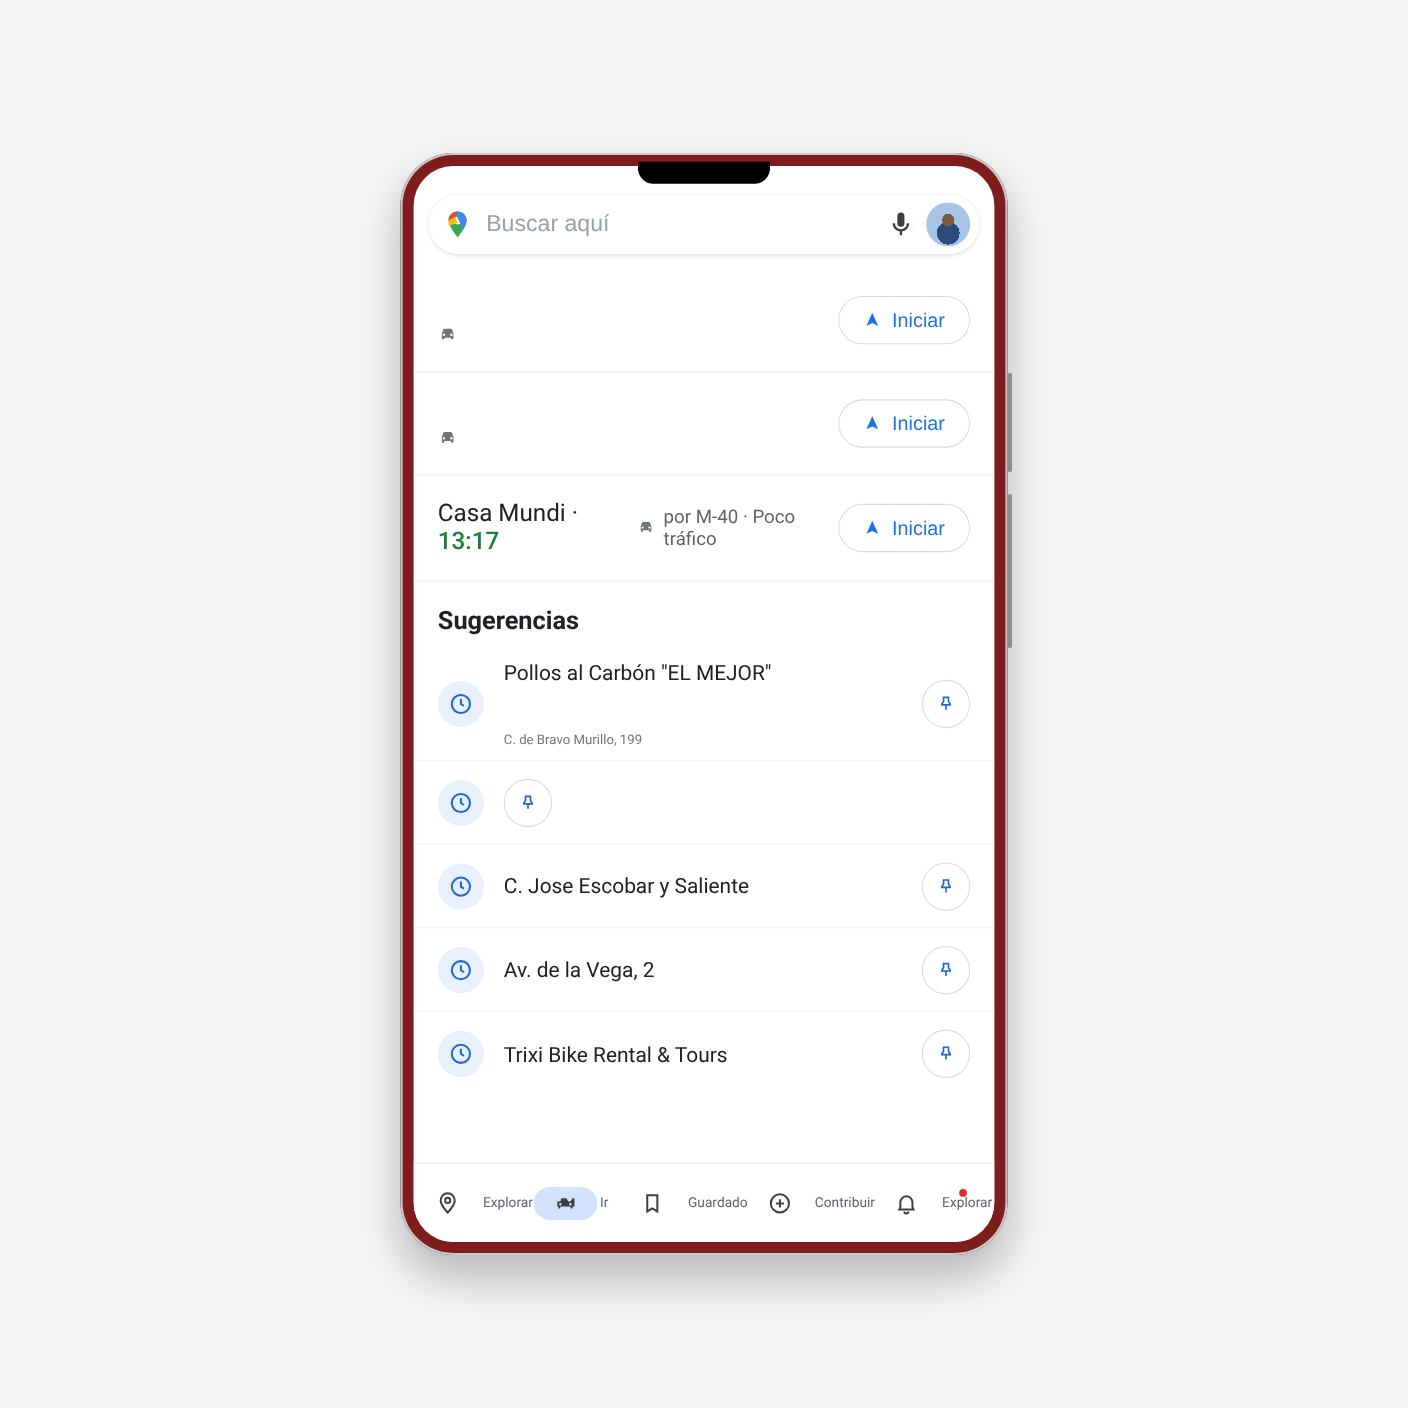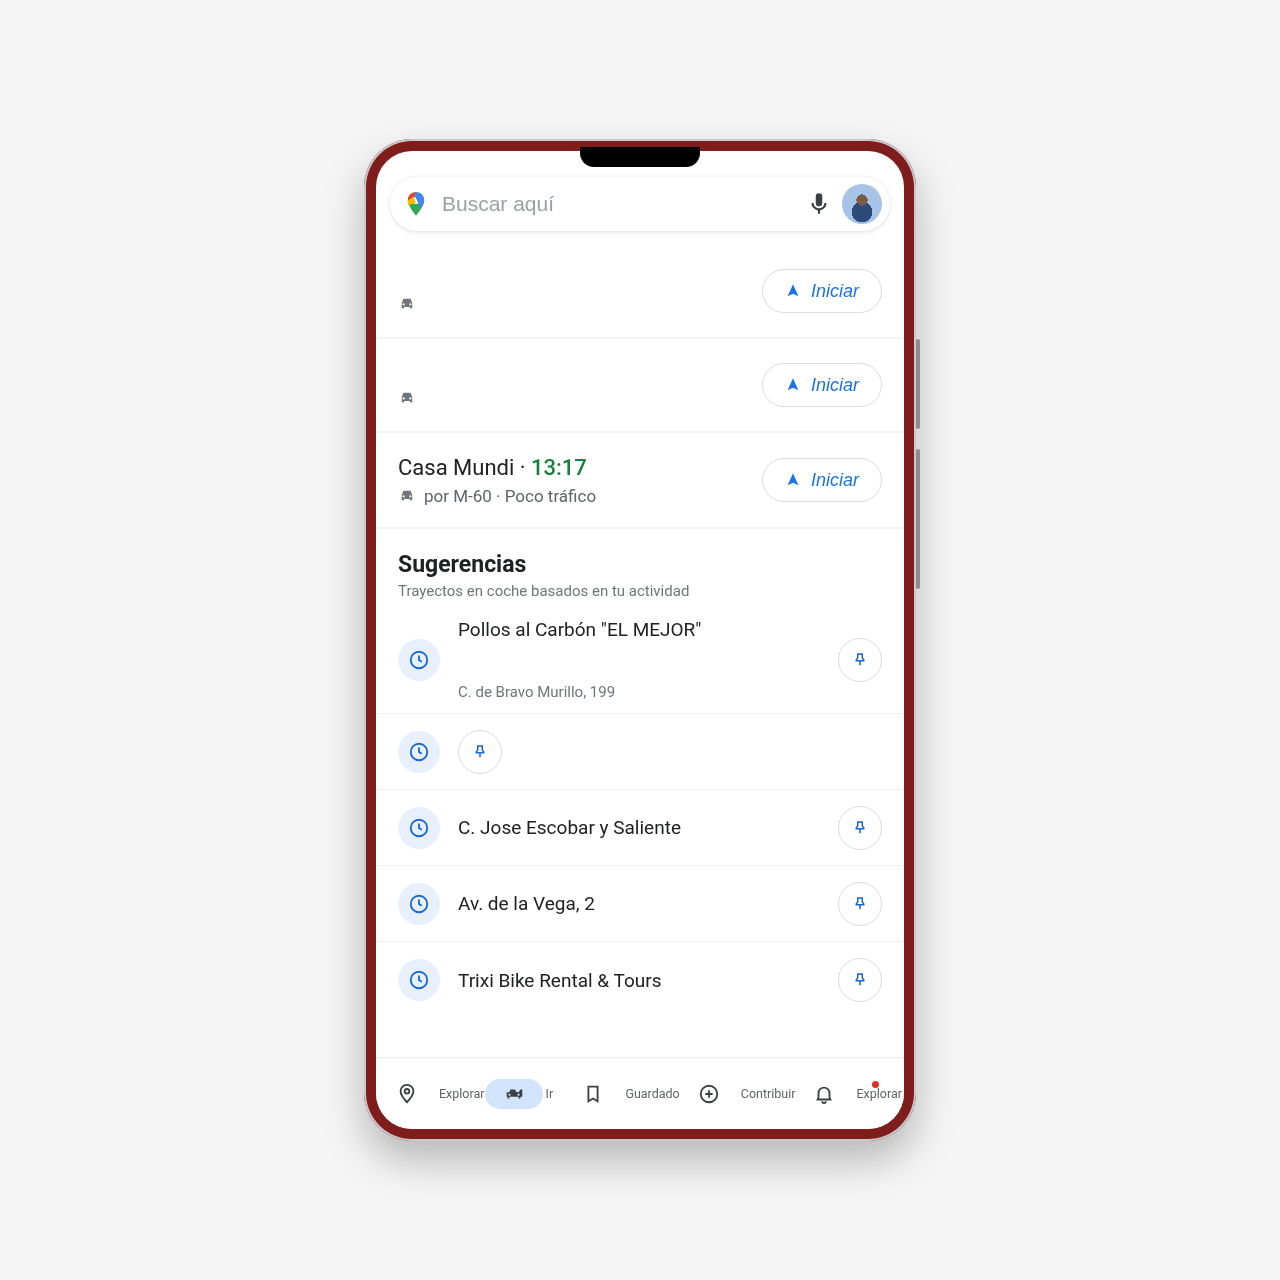--- a/index.html
+++ b/index.html
@@ -70,48 +70,48 @@
 
   
   .content{flex:1;overflow:hidden;}
 
   
   .route-card{
     padding:16px 22px;display:flex;align-items:center;justify-content:space-between;
     min-height:96px;border-bottom:2px solid var(--divider);
   }
   .route-card.short{min-height:94px;align-items:flex-end;padding-bottom:24px;}
-  .route-left{display:flex;flex-direction:column;gap:6px;flex:1;}
+  .route-left{display:flex;flex-direction:row;gap:6px;flex:1;}
   .route-title{font-size:22px;color:var(--ink);}
   .route-title .time{color:var(--green);font-weight:500;}
   .route-sub{display:flex;align-items:center;gap:8px;color:var(--grey-text);font-size:17px;}
   .car-icon{width:18px;height:18px;color:var(--grey-light);}
   .start-btn{
     height:44px;padding:0 22px;border-radius:22px;border:1px solid #dadce0;
     background:#fff;color:var(--blue);font-size:18px;font-weight:500;
-    display:flex;align-items:center;gap:10px;cursor:pointer;font-style:italic;
+    display:flex;align-items:center;gap:10px;cursor:pointer;
   }
   .start-btn svg{width:16px;height:16px;}
 
   
   .sugg-head{padding:22px 22px 6px;}
   .sugg-title{font-size:23px;color:var(--ink);margin:0 0 4px;}
   .sugg-sub{font-size:15px;color:var(--grey-light);margin:0;}
   .sugg-item{
     display:flex;align-items:center;padding:12px 22px;gap:18px;
     border-bottom:1px solid var(--divider);min-height:76px;
   }
   .clock-badge{
     width:42px;height:42px;border-radius:50%;background:var(--pill-bg);
     display:flex;align-items:center;justify-content:center;flex:0 0 42px;
   }
   .clock-badge svg{width:22px;height:22px;color:var(--blue-dark);}
   .sugg-text{flex:1;display:flex;flex-direction:column;gap:2px;}
   .sugg-name{font-size:19px;color:var(--ink);}
-  .sugg-addr{font-size:15px;color:var(--grey-light);margin-top:40px;}
+  .sugg-addr{font-size:12px;color:var(--grey-light);margin-top:40px;}
   .pin-btn{
     width:44px;height:44px;border-radius:50%;border:1px solid #dadce0;
     background:#fff;display:flex;align-items:center;justify-content:center;cursor:pointer;
     flex:0 0 44px;
   }
   .pin-btn svg{width:18px;height:18px;color:var(--blue-dark);}
 
   
   .nav{
     height:72px;background:#fff;border-top:1px solid var(--border);
@@ -203,34 +203,33 @@
               <span>Casa Mundi</span>
               <span> · </span>
               <span class="time">13:17</span>
             </div>
             <div class="route-sub">
               <span class="car-icon">
                 <svg viewBox="0 0 24 24" fill="currentColor">
                     <path d="M5 11l1.5-4.5A2 2 0 0 1 8.4 5h7.2a2 2 0 0 1 1.9 1.5L19 11v6a1 1 0 0 1-1 1h-1a1 1 0 0 1-1-1v-1H8v1a1 1 0 0 1-1 1H6a1 1 0 0 1-1-1v-6zm2.5 3a1.5 1.5 0 1 0 0-3 1.5 1.5 0 0 0 0 3zm9 0a1.5 1.5 0 1 0 0-3 1.5 1.5 0 0 0 0 3z"></path>
                   </svg>
               </span>
-              <span>por M-60 · Poco tráfico</span>
+              <span>por M-40 · Poco tráfico</span>
             </div>
           </div>
           <button class="start-btn">
             <svg viewBox="0 0 24 24" fill="currentColor">
                 <path d="M12 2l8 18-8-4-8 4 8-18z"></path>
               </svg>
             <span>Iniciar</span>
           </button>
         </div>
 
         <div class="sugg-head">
           <h2 class="sugg-title">Sugerencias</h2>
-          <p class="sugg-sub">Trayectos en coche basados en tu actividad</p>
         </div>
 
         <div class="sugg-item">
           <span class="clock-badge">
               <svg viewBox="0 0 24 24" fill="none" stroke="currentColor" stroke-width="2">
                 <circle cx="12" cy="12" r="9"></circle>
                 <path d="M12 7v5l3 2"></path>
               </svg>
             </span>
           <div class="sugg-text">

